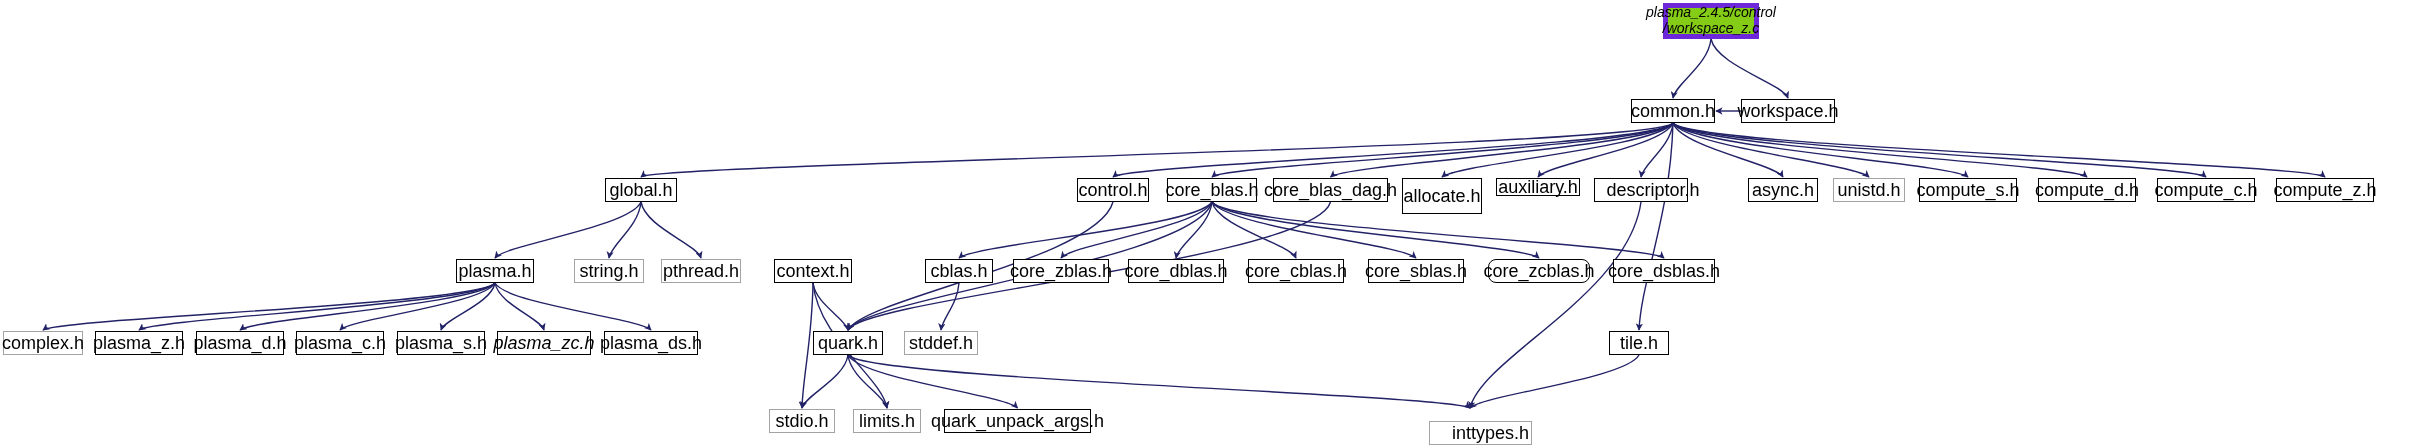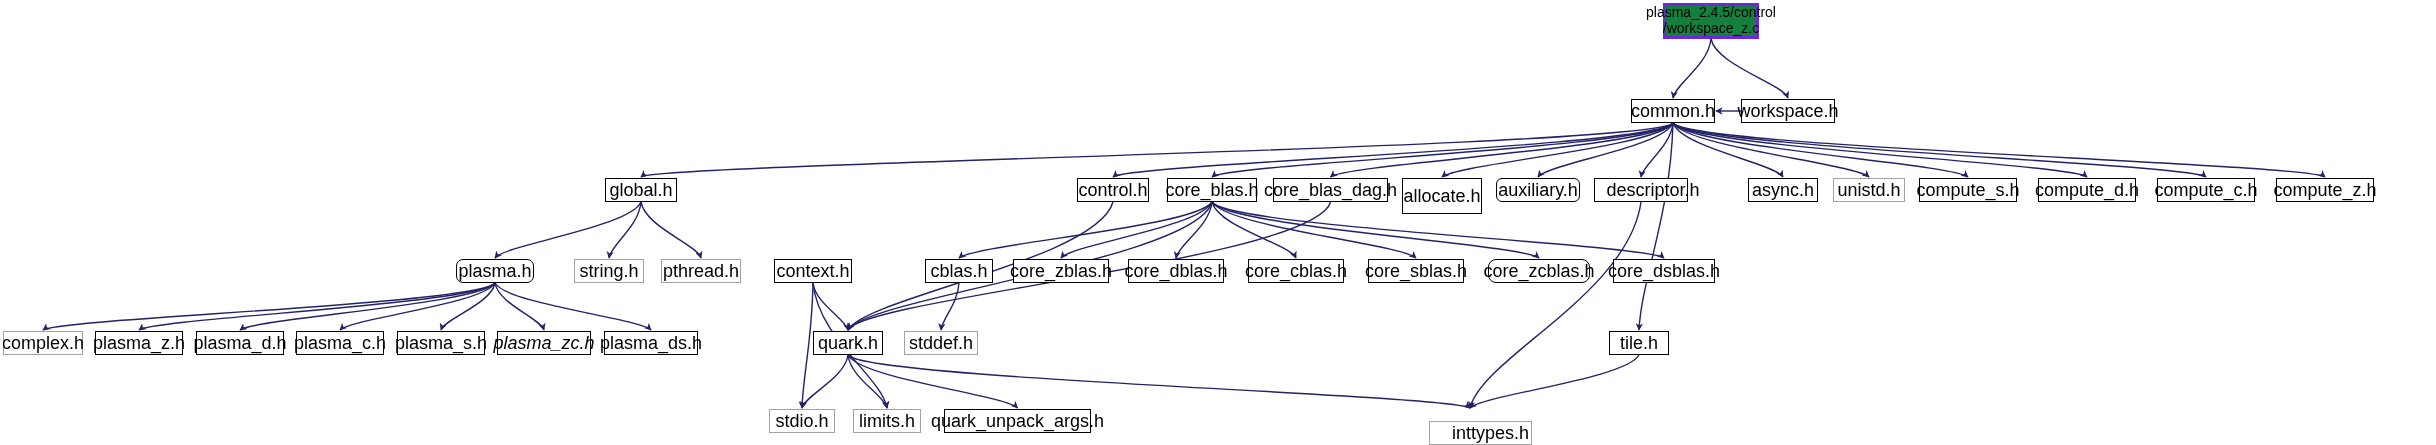--- a/index.html
+++ b/index.html
@@ -36,23 +36,24 @@
     font-size: 18px;
     line-height: 1.12;
     letter-spacing: 0px;
     white-space: pre;
     cursor: default;
   }
   .node.dim {
     border: 1px solid #a3a3a3;
   }
   .node.rootnode {
-    background: #15803d;
-    border: 3px solid #6d28d9;
+    background: #84cc16;
+    border: 5px solid #6d28d9;
     font-size: 14px;
+    font-style: italic;
   }
 </style>
 </head>
 <body>
 
 <div id="graph-root">
   <svg class="edges" viewBox="0 0 2436 445" preserveAspectRatio="none">
     <defs>
       <marker id="arrow" viewBox="0 0 10 10" refX="9" refY="5" markerWidth="5.2" markerHeight="5.2" orient="auto-start-reverse">
         <path d="M 0 0 L 10 5 L 0 10 L 2.6 5 z" fill="#222266"></path>
@@ -111,29 +112,29 @@
   <div id="node-layer">
       <div class="node rootnode" style="left: 1663px; top: 3px; width: 96px; height: 36px;">plasma_2.4.5/control
 /workspace_z.c</div>
       <div class="node" style="left: 1631px; top: 99px; width: 84px; height: 24px;">common.h</div>
       <div class="node" style="left: 1741px; top: 99px; width: 94px; height: 24px;">workspace.h</div>
       <div class="node" style="left: 605px; top: 178px; width: 72px; height: 24px;">global.h</div>
       <div class="node" style="left: 1077px; top: 178px; width: 72px; height: 24px;">control.h</div>
       <div class="node" style="left: 1167px; top: 178px; width: 90px; height: 24px;">core_blas.h</div>
       <div class="node" style="left: 1273px; top: 178px; width: 115px; height: 24px;">core_blas_dag.h</div>
       <div class="node" style="left: 1402px; top: 178px; width: 80px; height: 36px;">allocate.h</div>
-      <div class="node" style="left: 1496px; top: 178px; width: 84px; height: 24px; border-radius: 6px;">auxiliary.h</div>
+      <div class="node" style="left: 1496px; top: 178px; width: 84px; height: 18px;">auxiliary.h</div>
       <div class="node" style="left: 1594px; top: 178px; width: 94px; height: 24px; padding-left: 24px;">descriptor.h</div>
       <div class="node" style="left: 1748px; top: 178px; width: 70px; height: 24px;">async.h</div>
       <div class="node dim" style="left: 1833px; top: 178px; width: 72px; height: 24px;">unistd.h</div>
       <div class="node" style="left: 1919px; top: 178px; width: 98px; height: 24px;">compute_s.h</div>
       <div class="node" style="left: 2038px; top: 178px; width: 98px; height: 24px;">compute_d.h</div>
       <div class="node" style="left: 2157px; top: 178px; width: 98px; height: 24px;">compute_c.h</div>
       <div class="node" style="left: 2276px; top: 178px; width: 98px; height: 24px;">compute_z.h</div>
-      <div class="node" style="left: 456px; top: 259px; width: 78px; height: 24px; border-radius: 7px;">plasma.h</div>
+      <div class="node" style="left: 456px; top: 259px; width: 78px; height: 24px;">plasma.h</div>
       <div class="node dim" style="left: 574px; top: 259px; width: 70px; height: 24px;">string.h</div>
       <div class="node dim" style="left: 661px; top: 259px; width: 80px; height: 24px;">pthread.h</div>
       <div class="node" style="left: 774px; top: 259px; width: 78px; height: 24px;">context.h</div>
       <div class="node" style="left: 925px; top: 259px; width: 68px; height: 24px;">cblas.h</div>
       <div class="node" style="left: 1013px; top: 259px; width: 96px; height: 24px;">core_zblas.h</div>
       <div class="node" style="left: 1128px; top: 259px; width: 96px; height: 24px;">core_dblas.h</div>
       <div class="node" style="left: 1248px; top: 259px; width: 96px; height: 24px;">core_cblas.h</div>
       <div class="node" style="left: 1368px; top: 259px; width: 96px; height: 24px;">core_sblas.h</div>
       <div class="node" style="left: 1488px; top: 259px; width: 102px; height: 24px; border-radius: 8px;">core_zcblas.h</div>
       <div class="node" style="left: 1613px; top: 259px; width: 102px; height: 24px;">core_dsblas.h</div>

